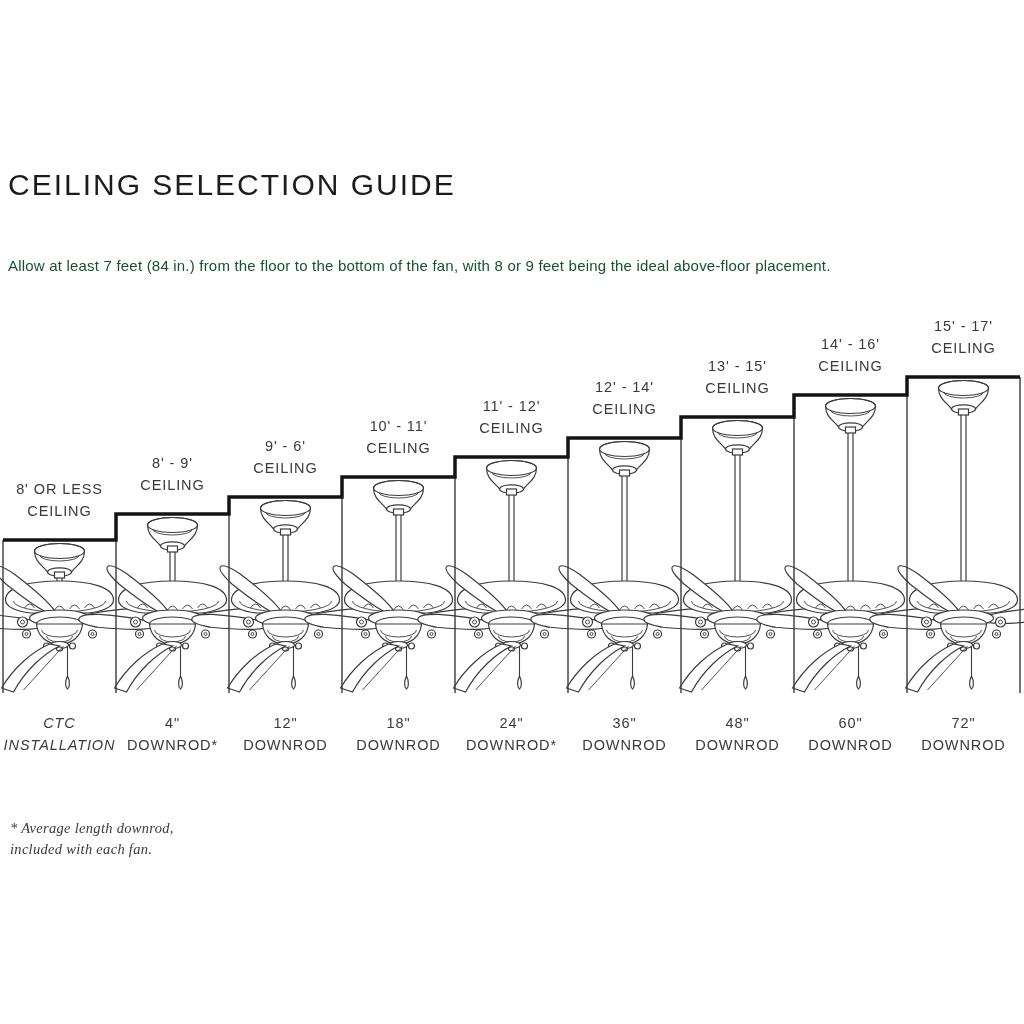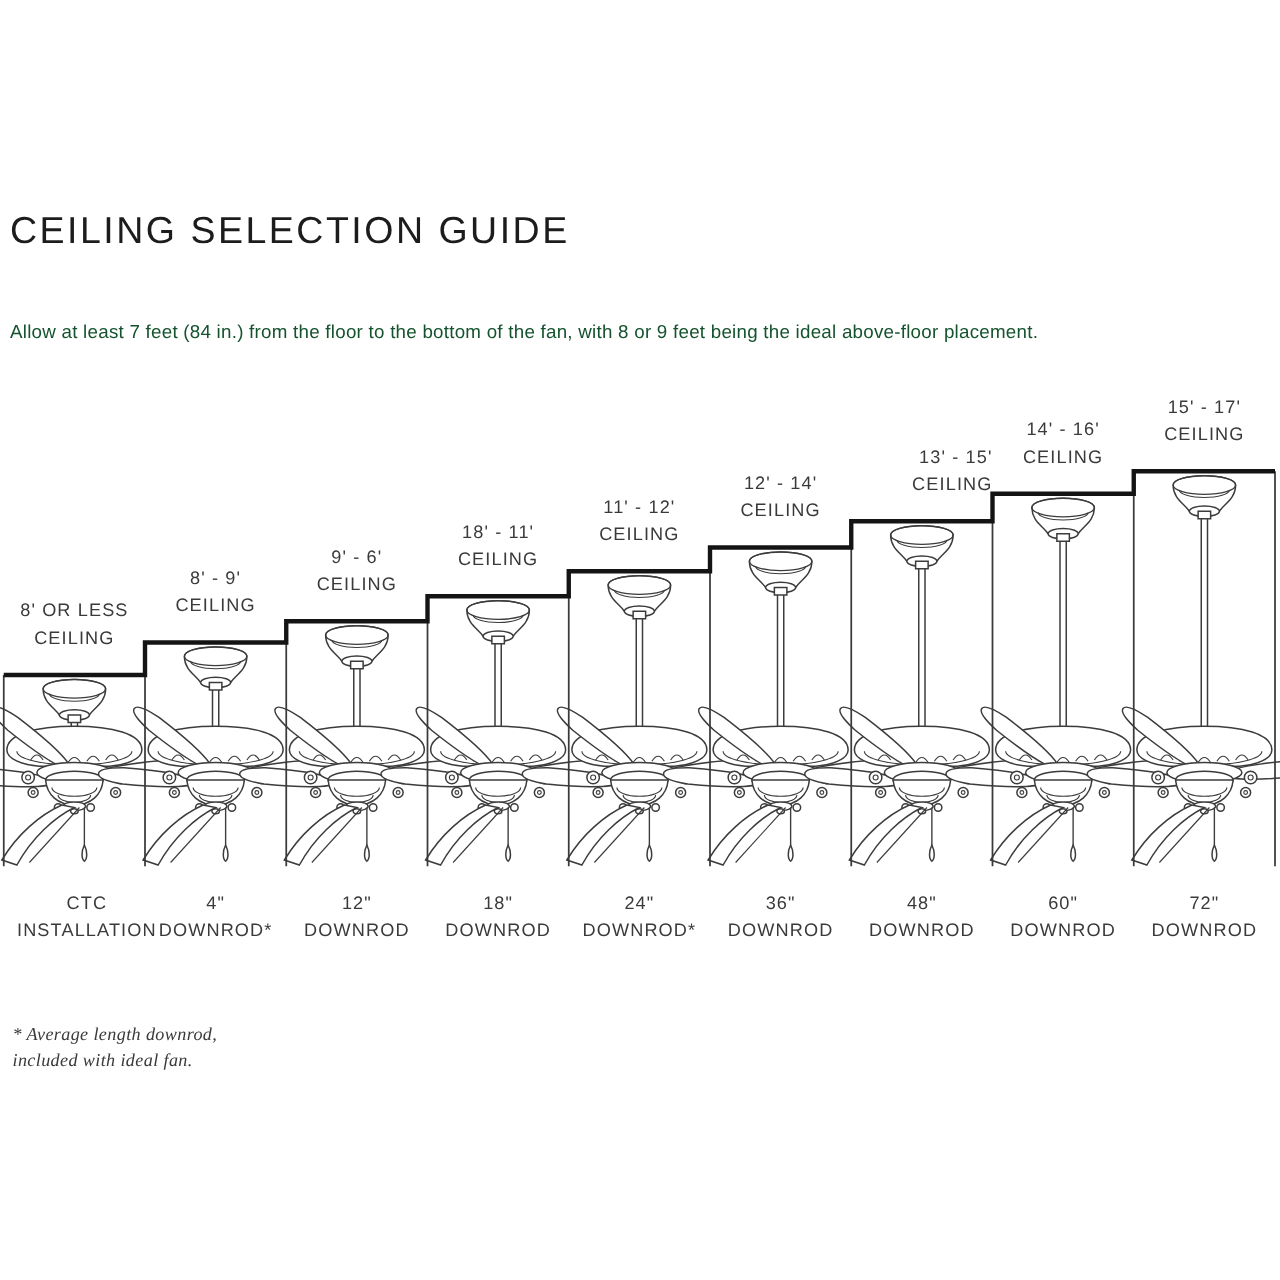--- a/index.html
+++ b/index.html
@@ -145,42 +145,42 @@
         <line class="border-line" x1="1020" y1="377" x2="1020" y2="693"></line>
       </g>
     <path id="staircase" class="staircase" d="M 3 540 L 116 540 L 116 514 L 229 514 L 229 497 L 342 497 L 342 477 L 455 477 L 455 457 L 568 457 L 568 438 L 681 438 L 681 417 L 794 417 L 794 395 L 907 395 L 907 377 L 1020 377"></path>
   </svg>
 
   <div id="labels">
       <div class="ceil-label" style="left: 3px; top: 478px; width: 113px;">
         <div>8' OR LESS</div>
         <div>CEILING</div>
       </div>
-      <div class="rod-label" style="left: 13px; top: 712px; width: 113px;">
+      <div class="rod-label" style="left: 3px; top: 712px; width: 113px; font-style: italic;">
         <div>CTC</div>
         <div>INSTALLATION</div>
       </div>
       <div class="ceil-label" style="left: 116px; top: 452px; width: 113px;">
         <div>8' - 9'</div>
         <div>CEILING</div>
       </div>
       <div class="rod-label" style="left: 116px; top: 712px; width: 113px;">
         <div>4"</div>
         <div>DOWNROD*</div>
       </div>
       <div class="ceil-label" style="left: 229px; top: 435px; width: 113px;">
         <div>9' - 6'</div>
         <div>CEILING</div>
       </div>
       <div class="rod-label" style="left: 229px; top: 712px; width: 113px;">
         <div>12"</div>
         <div>DOWNROD</div>
       </div>
       <div class="ceil-label" style="left: 342px; top: 415px; width: 113px;">
-        <div>18' - 11'</div>
+        <div>10' - 11'</div>
         <div>CEILING</div>
       </div>
       <div class="rod-label" style="left: 342px; top: 712px; width: 113px;">
         <div>18"</div>
         <div>DOWNROD</div>
       </div>
       <div class="ceil-label" style="left: 455px; top: 395px; width: 113px;">
         <div>11' - 12'</div>
         <div>CEILING</div>
       </div>
@@ -189,21 +189,21 @@
         <div>DOWNROD*</div>
       </div>
       <div class="ceil-label" style="left: 568px; top: 376px; width: 113px;">
         <div>12' - 14'</div>
         <div>CEILING</div>
       </div>
       <div class="rod-label" style="left: 568px; top: 712px; width: 113px;">
         <div>36"</div>
         <div>DOWNROD</div>
       </div>
-      <div class="ceil-label" style="left: 681px; top: 355px; width: 113px; text-align: right;">
+      <div class="ceil-label" style="left: 681px; top: 355px; width: 113px;">
         <div>13' - 15'</div>
         <div>CEILING</div>
       </div>
       <div class="rod-label" style="left: 681px; top: 712px; width: 113px;">
         <div>48"</div>
         <div>DOWNROD</div>
       </div>
       <div class="ceil-label" style="left: 794px; top: 333px; width: 113px;">
         <div>14' - 16'</div>
         <div>CEILING</div>
@@ -217,15 +217,15 @@
         <div>CEILING</div>
       </div>
       <div class="rod-label" style="left: 907px; top: 712px; width: 113px;">
         <div>72"</div>
         <div>DOWNROD</div>
       </div>
     </div>
 
   <div class="footnote">
     <div>* Average length downrod,</div>
-    <div>included with ideal fan.</div>
+    <div>included with each fan.</div>
   </div>
 </div>
 
 </body></html>

